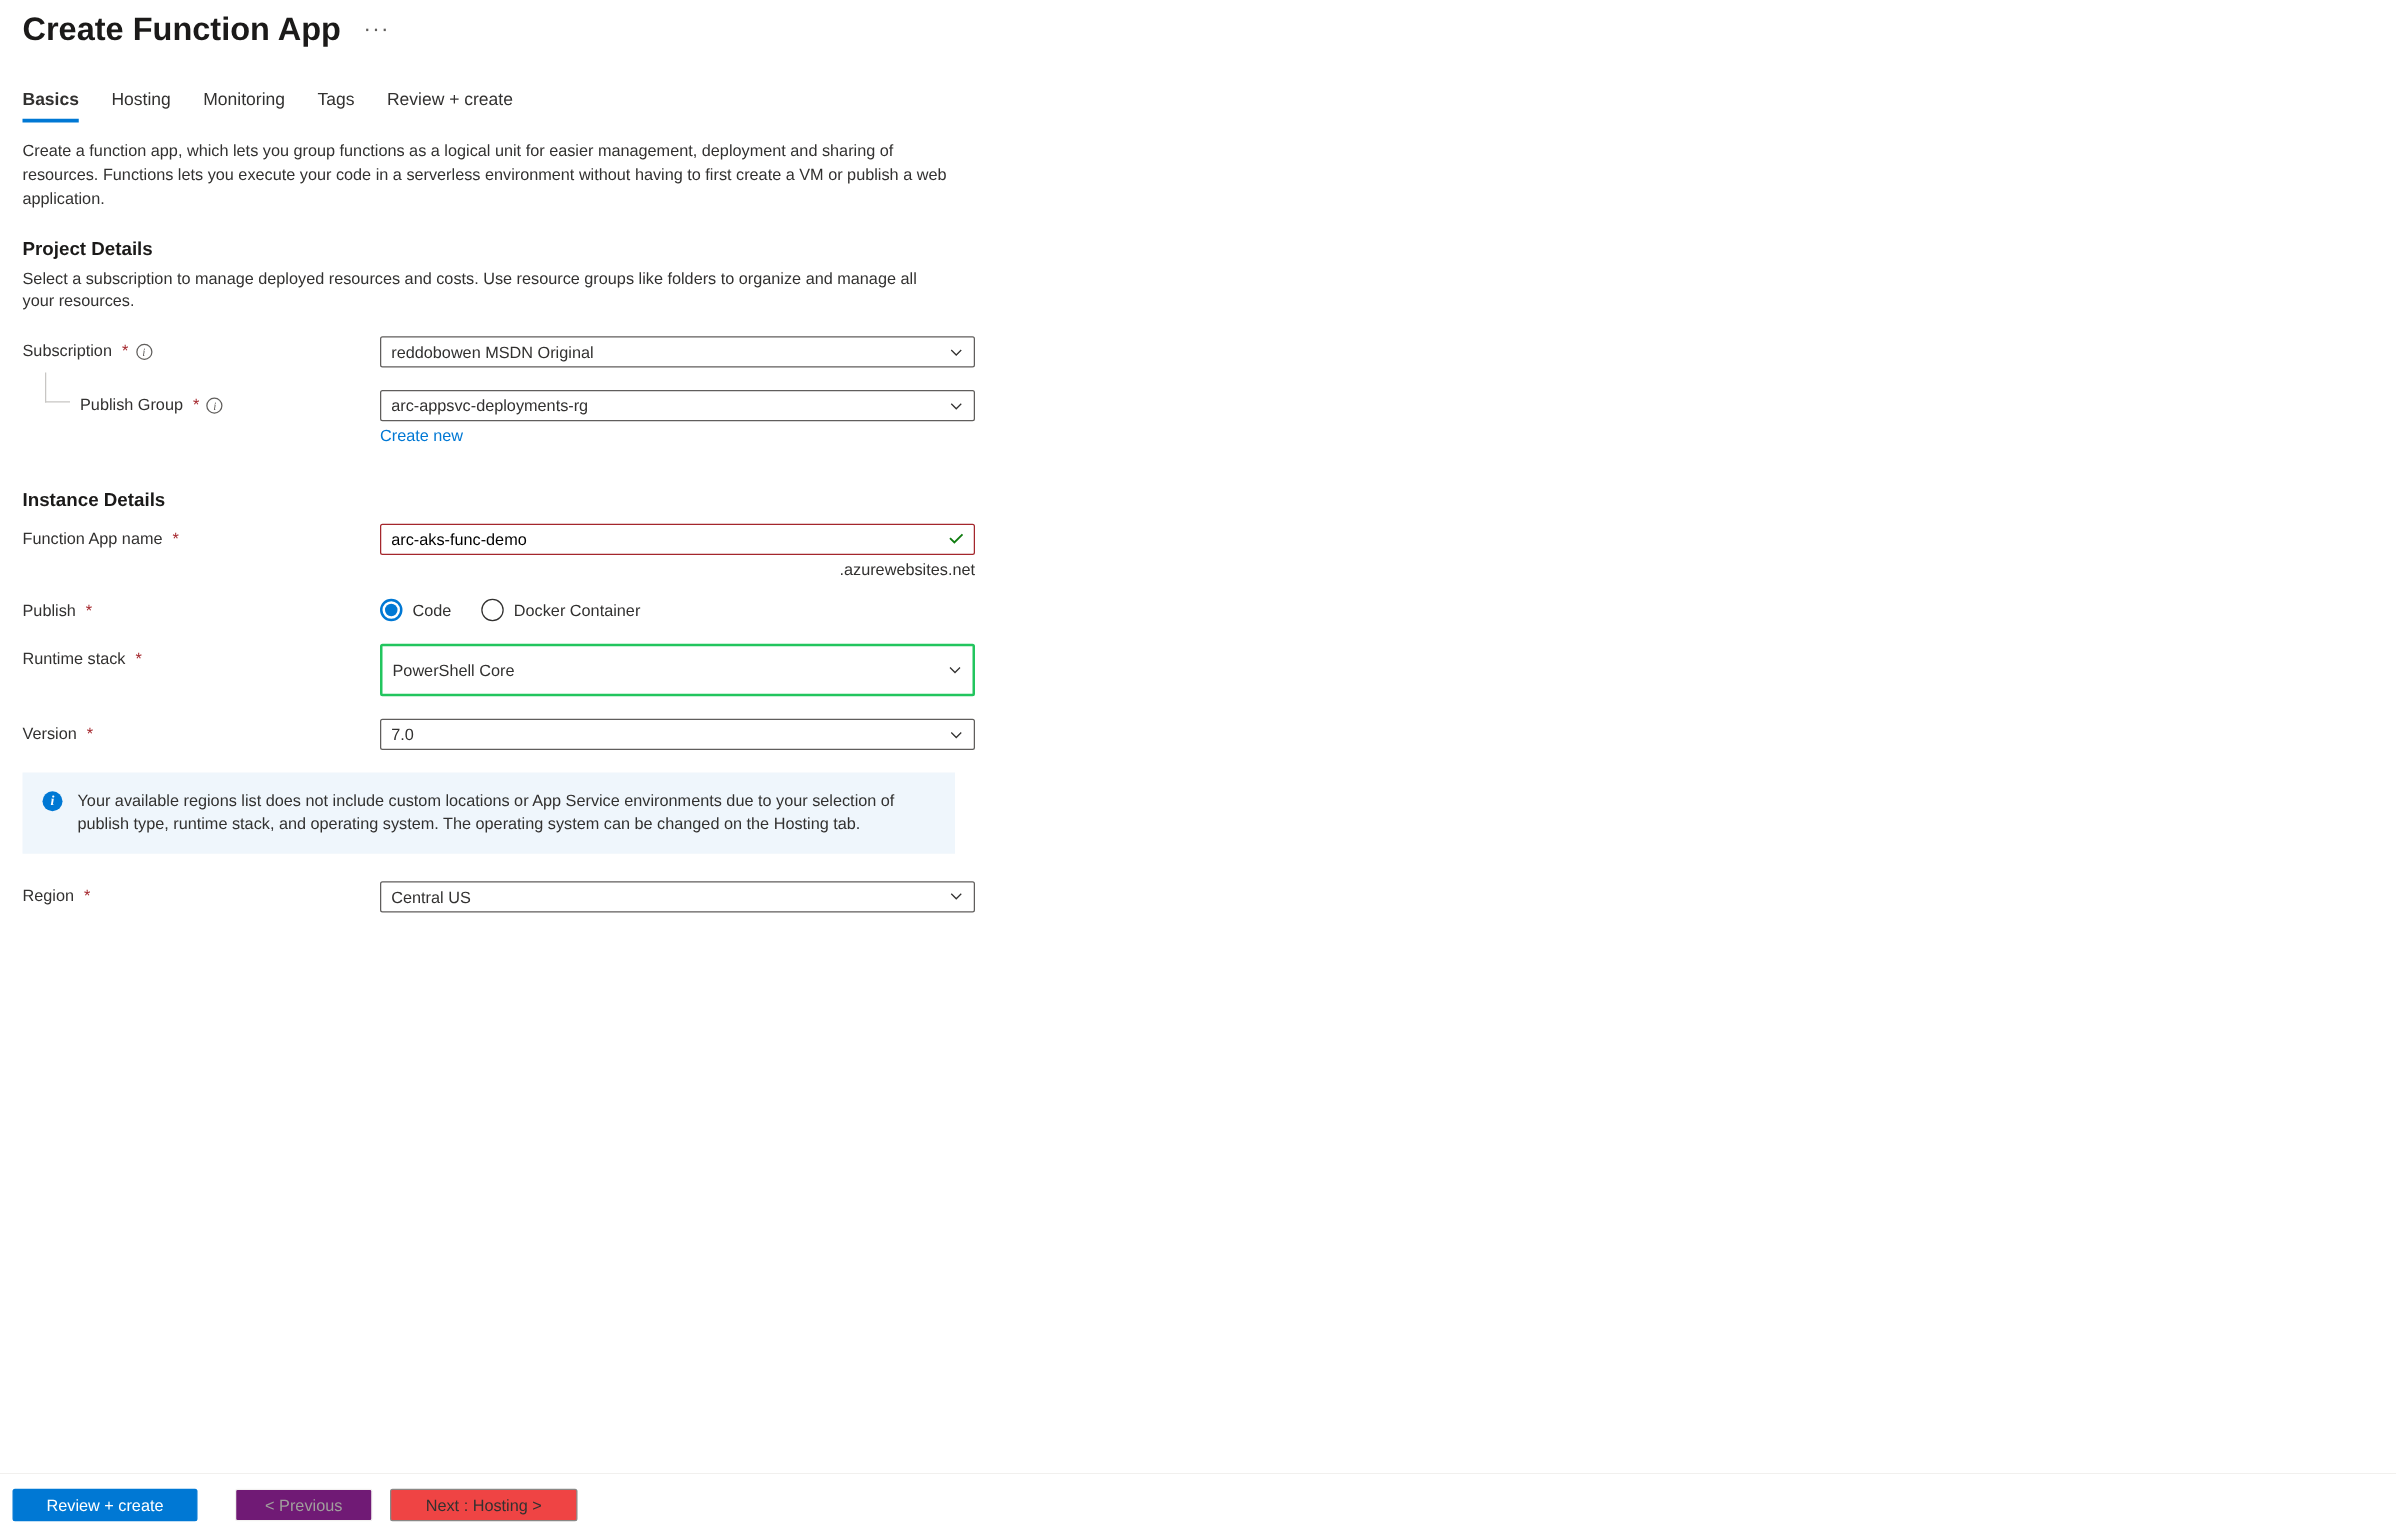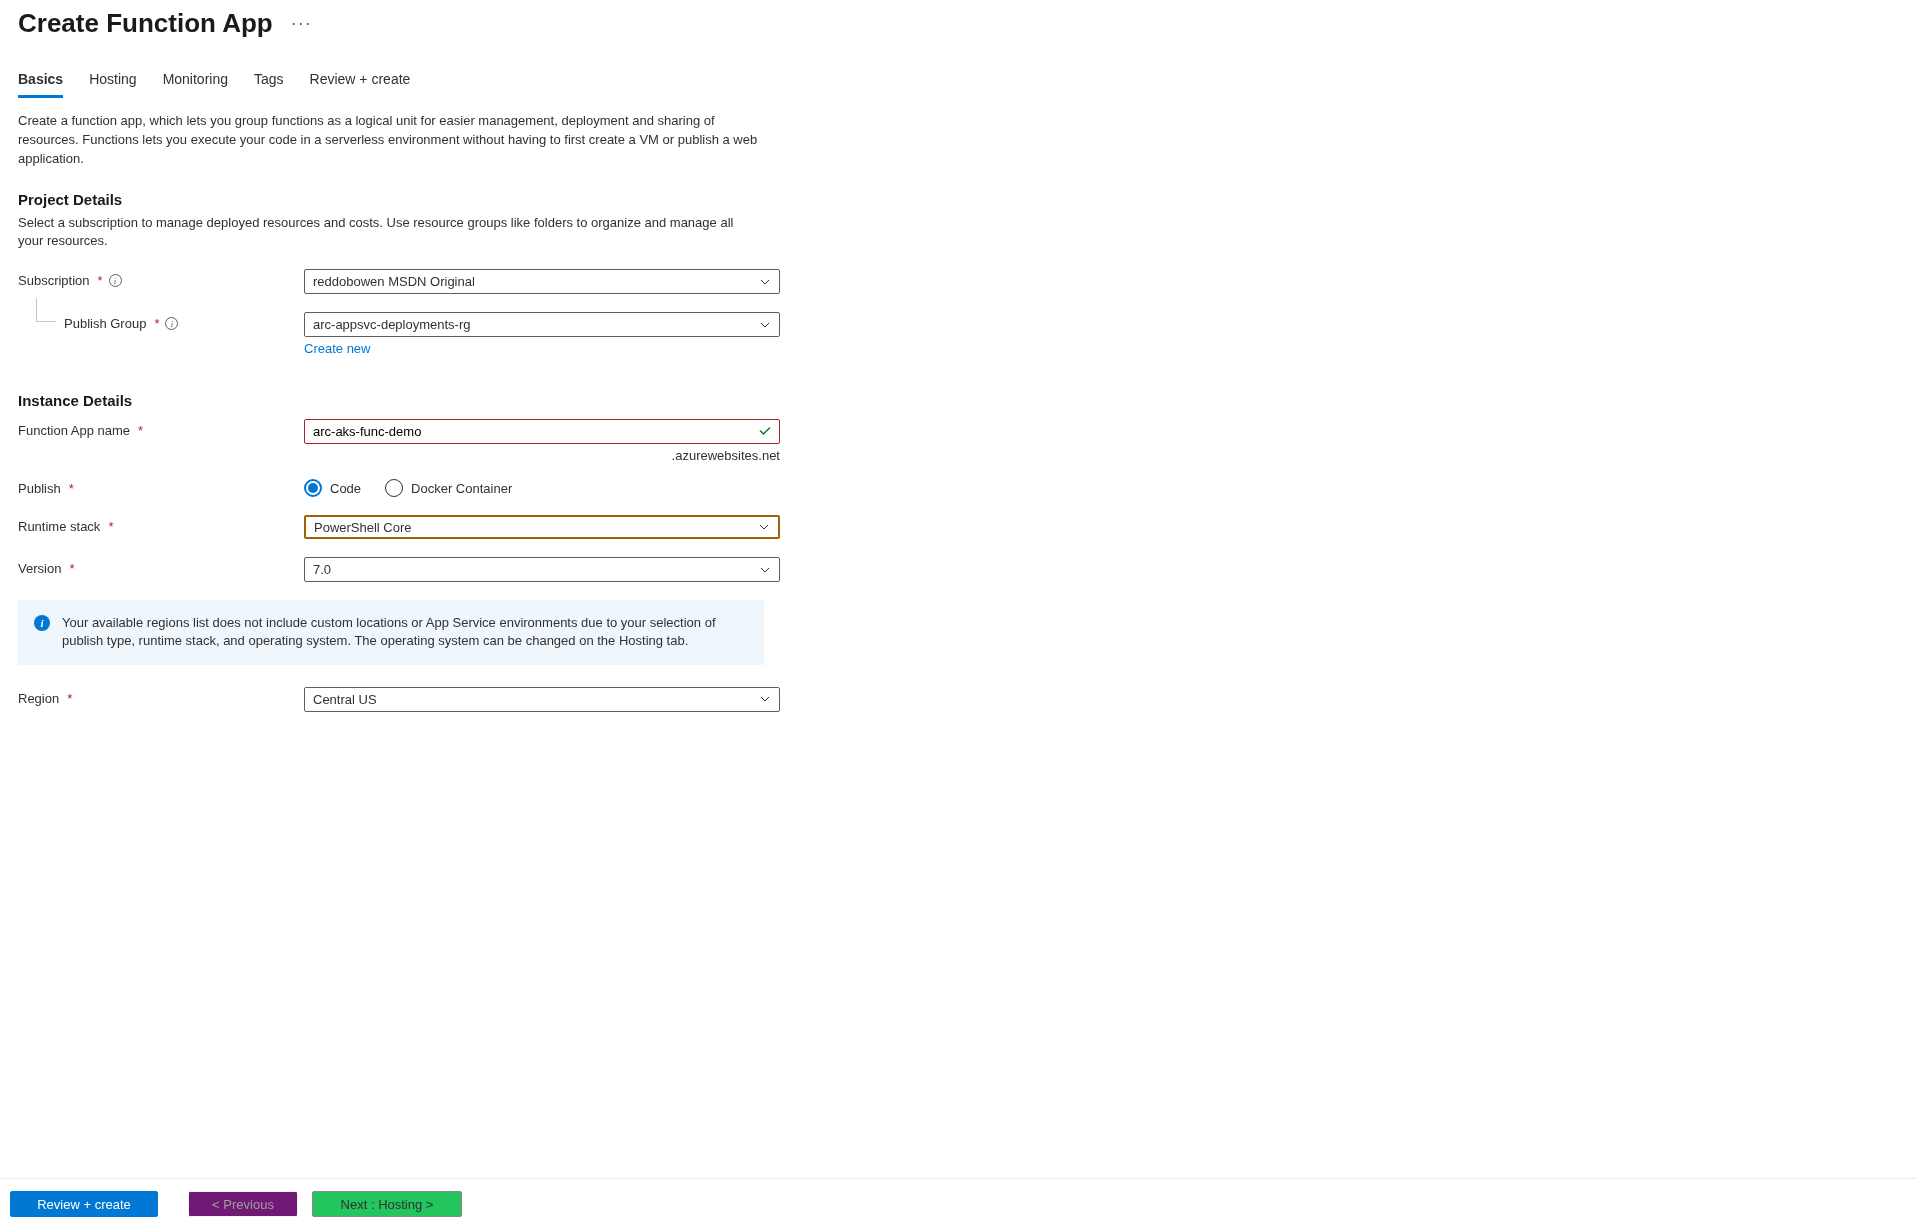--- a/index.html
+++ b/index.html
@@ -69,21 +69,21 @@
   .form-row {
     display: flex;
     align-items: flex-start;
     margin-bottom: 18px;
   }
   .form-row.tight { margin-bottom: 6px; }
   .label-col {
     width: 286px;
     flex: 0 0 286px;
     display: flex;
-    align-items: center;
+    align-items: flex-end;
     gap: 6px;
     padding-top: 4px;
     font-size: 13px;
   }
   .label-col.indented {
     padding-left: 46px;
     position: relative;
   }
   .indent-connector {
     position: absolute;
@@ -126,22 +126,22 @@
     font-family: inherit;
     background: #fff;
     position: relative;
   }
   .select {
     display: flex;
     align-items: center;
     cursor: pointer;
   }
   .select.focused {
-    border: 2px solid #a16207;
-    height: 24px;
+    border: 2px solid #22c55e;
+    height: 42px;
   }
   .chevron {
     position: absolute;
     right: 8px;
     top: 50%;
     transform: translateY(-50%);
     pointer-events: none;
   }
   .chevron svg { display: block; }
   .text-input-wrap { position: relative; }
@@ -256,21 +256,21 @@
     min-width: 148px;
   }
   .btn-disabled {
     background: #701a75;
     color: #a19f9d;
     border: 1px solid #f3f2f1;
     cursor: default;
     min-width: 110px;
   }
   .btn-secondary {
-    background: #22c55e;
+    background: #ef4444;
     color: #323130;
     border: 1px solid #8a8886;
     min-width: 150px;
   }
   .gap-left { margin-left: 16px; }
 </style>
 </head>
 <body>
 
 <div class="page">

